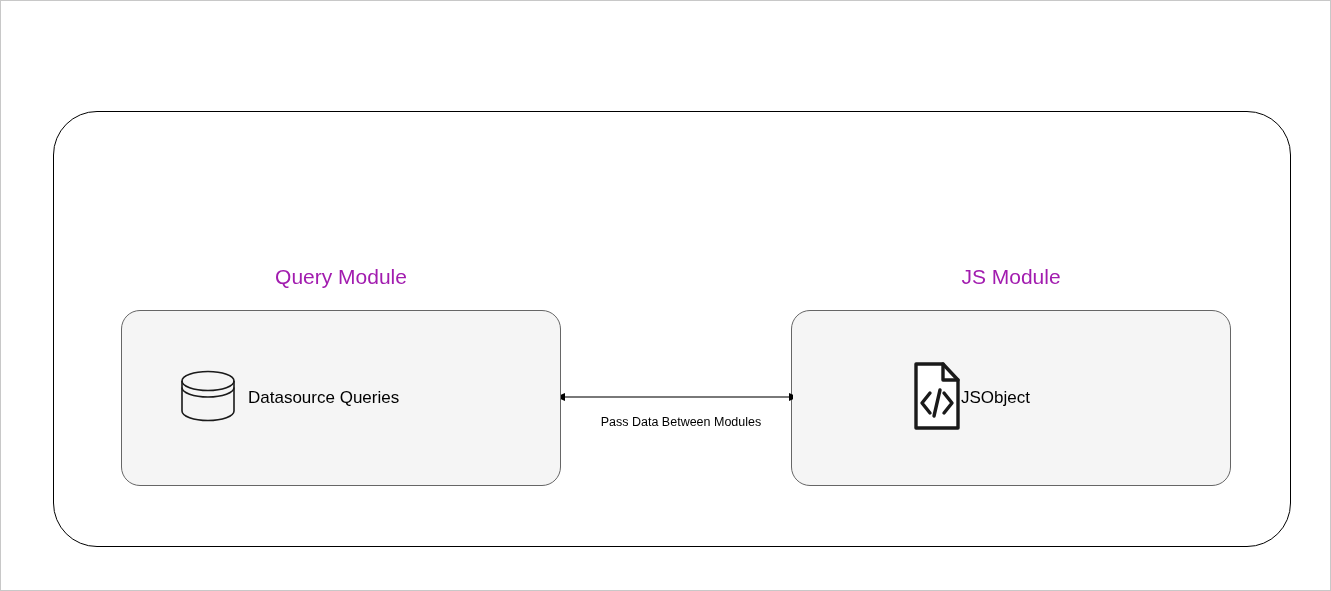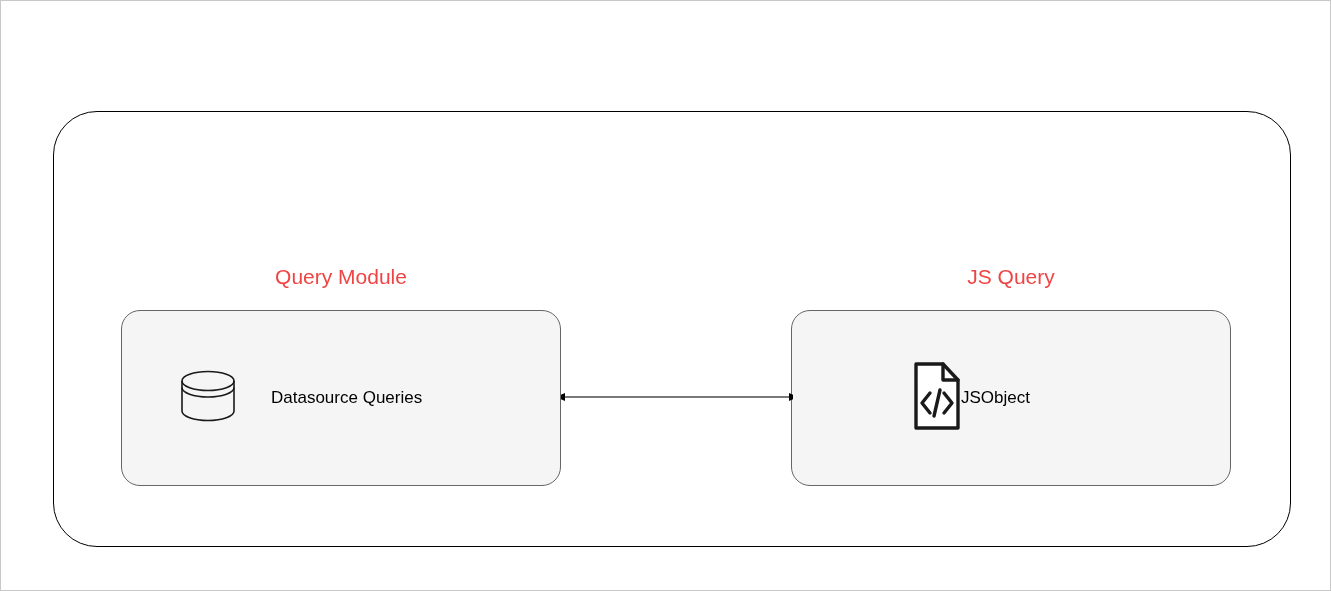--- a/index.html
+++ b/index.html
@@ -57,21 +57,21 @@
   .module-group.js    { left: 790px; width: 440px; }
 
   .module-title {
     position: absolute;
     left: 0;
     top: 0;
     width: 100%;
     text-align: center;
     font-size: 21px;
     line-height: 28px;
-    color: #ef4444;
+    color: #a21caf;
     white-space: nowrap;
   }
 
   .module-box {
     position: absolute;
     left: 0;
     top: 47px;
     width: 440px;
     height: 176px;
     box-sizing: border-box;
@@ -94,21 +94,21 @@
   .node-icon {
     flex: 0 0 auto;
     display: block;
   }
   .node-label {
     font-size: 17px;
     line-height: 22px;
     color: #000000;
     white-space: nowrap;
   }
-  .node.query-node .node-label { margin-left: 35px; }
+  .node.query-node .node-label { margin-left: 12px; }
   .node.js-node .node-label { }
 
   
   .connector {
     position: absolute;
     left: 560px;
     top: 382px;
     width: 232px;
     height: 30px;
   }
@@ -145,21 +145,21 @@
             <path d="M2 12 L2 42 A26 9.5 0 0 0 54 42 L54 12" fill="none" stroke="#1a1a1a" stroke-width="1.6"></path>
             <path d="M2 18.5 A26 9.5 0 0 0 54 18.5" fill="none" stroke="#1a1a1a" stroke-width="1.6"></path>
           </svg>
         </span>
         <span class="node-label">Datasource Queries</span>
       </div>
     </div>
   </div>
 
   <div class="module-group js">
-    <div class="module-title">JS Query</div>
+    <div class="module-title">JS Module</div>
 
     <div class="module-box">
       <div class="node js-node">
         <span class="node-icon">
           <svg width="48" height="70" viewBox="0 0 48 70" aria-hidden="true">
             <path d="M3 3 L30 3 L45 19 L45 67 L3 67 Z" fill="#ffffff" stroke="#1a1a1a" stroke-width="3.4" stroke-linejoin="round"></path>
             <path d="M30 3 L30 19 L45 19" fill="none" stroke="#1a1a1a" stroke-width="3.4" stroke-linejoin="round" stroke-linecap="round"></path>
             <path d="M17 32 L9 42 L17 52" fill="none" stroke="#1a1a1a" stroke-width="3.4" stroke-linejoin="round" stroke-linecap="round"></path>
             <path d="M31 32 L39 42 L31 52" fill="none" stroke="#1a1a1a" stroke-width="3.4" stroke-linejoin="round" stroke-linecap="round"></path>
             <path d="M27 29 L21 55" fill="none" stroke="#1a1a1a" stroke-width="3.4" stroke-linecap="round"></path>
@@ -177,14 +177,15 @@
           <path d="M9.5 0 L0 4 L9.5 8 z" fill="#000000"></path>
         </marker>
         <marker id="arrowEnd" markerWidth="11" markerHeight="11" refX="0.5" refY="4" orient="auto" markerUnits="userSpaceOnUse">
           <path d="M0.5 0 L10 4 L0.5 8 z" fill="#000000"></path>
         </marker>
       </defs>
       <line x1="4" y1="14" x2="228" y2="14" stroke="#4d4d4d" stroke-width="1.6" marker-start="url(#arrowStart)" marker-end="url(#arrowEnd)"></line>
     </svg>
   </div>
 
+  <div class="connector-label">Pass Data Between Modules</div>
 
 </div>
 
 </body></html>

